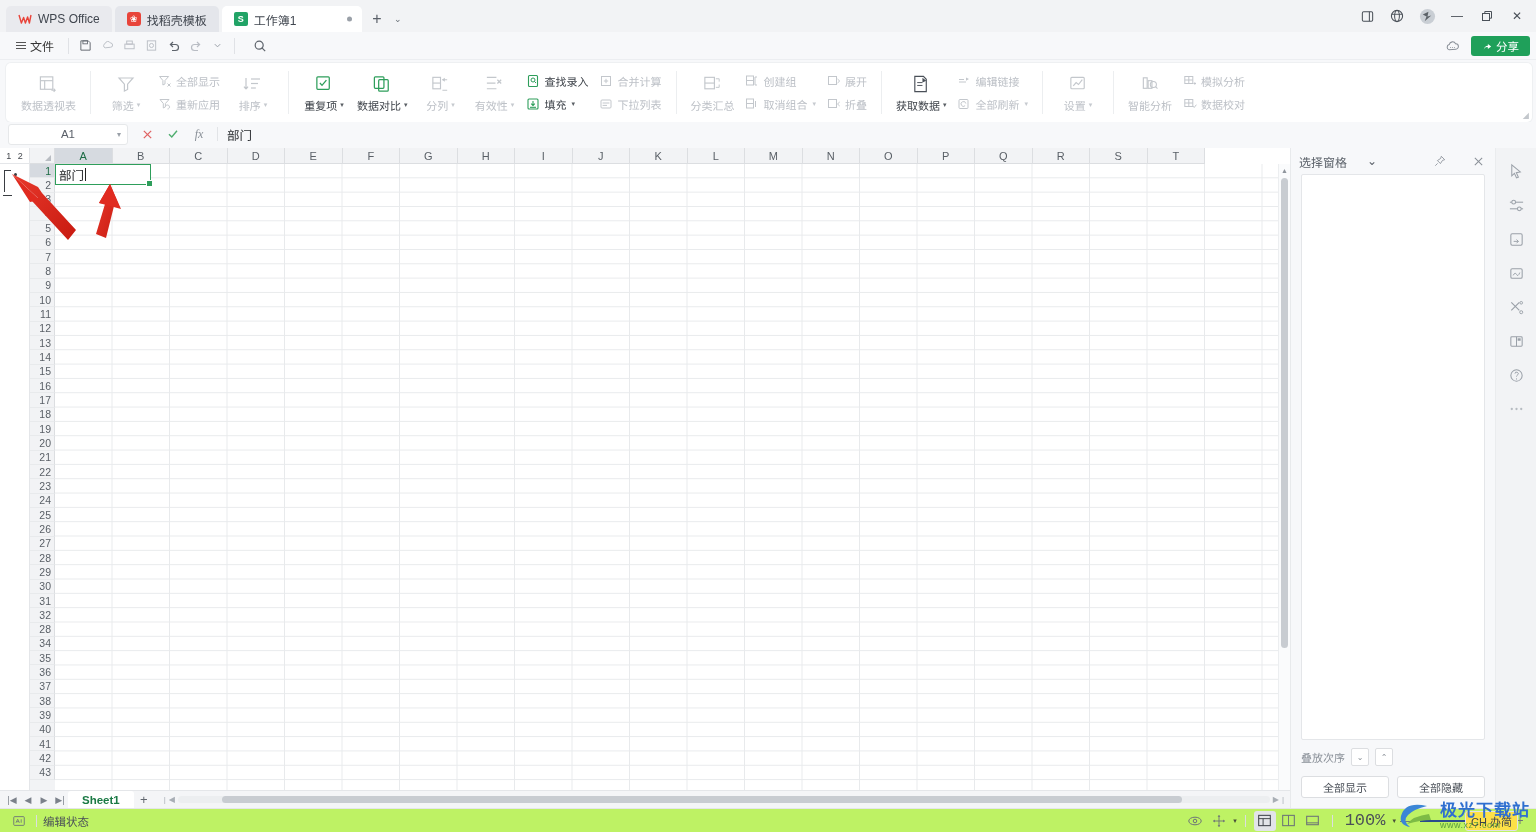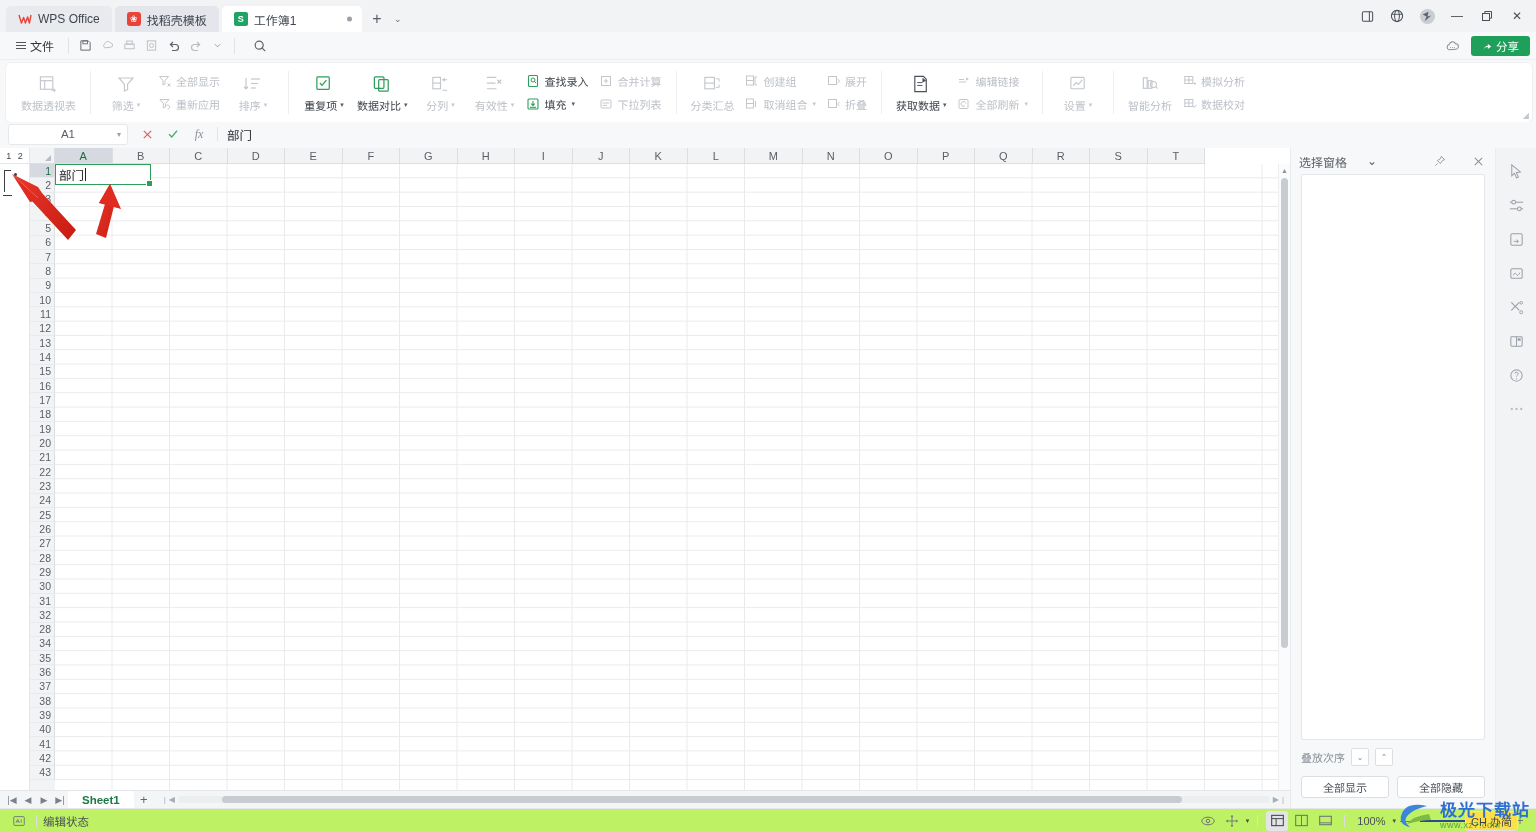--- a/index.html
+++ b/index.html
@@ -227,21 +227,21 @@
   .statusbar { flex: 0 0 24px; height: 24px; background: #bef264; display: flex; align-items: center;
     padding: 0 8px; border-top: 1px solid #e4e6e9; position: relative; }
   .sb-ico { width: 22px; height: 22px; display: flex; align-items: center; justify-content: center;
     color: #6a7078; cursor: pointer; }
   .sb-sep { width: 1px; height: 12px; background: #dcdee1; margin: 0 6px; }
   .sb-text { font-size: 11.5px; color: #4a5058; }
   .sb-right { position: absolute; right: 8px; display: flex; align-items: center; gap: 2px; }
   .vbtn { width: 22px; height: 20px; display: flex; align-items: center; justify-content: center;
     color: #6a7078; cursor: pointer; border-radius: 3px; }
   .vbtn.on { background: #e2e4e8; color: #3d4249; }
-  .zoomlab { font-size: 11px; color: #4a5058; margin: 0 4px; cursor: pointer; }
+  .zoomlab { font-size: 17px; color: #4a5058; margin: 0 4px; cursor: pointer; font-family: Liberation Mono, monospace; }
   .zslider { width: 86px; height: 14px; display: flex; align-items: center; position: relative; margin: 0 4px; }
   .zs-line { width: 100%; height: 2px; background: #2a4b8d; }
   .zs-knob { position: absolute; left: 72%; width: 7px; height: 7px; border-radius: 50%;
     background: #fff; border: 1.5px solid #2a4b8d; cursor: pointer; }
   .zbtn { width: 16px; height: 16px; display: flex; align-items: center; justify-content: center;
     font-size: 12px; color: #6a7078; cursor: pointer; }
 
   
   .wm { position: absolute; right: 6px; bottom: 2px; pointer-events: none; z-index: 40;
     display: flex; align-items: flex-end; gap: 3px; }

